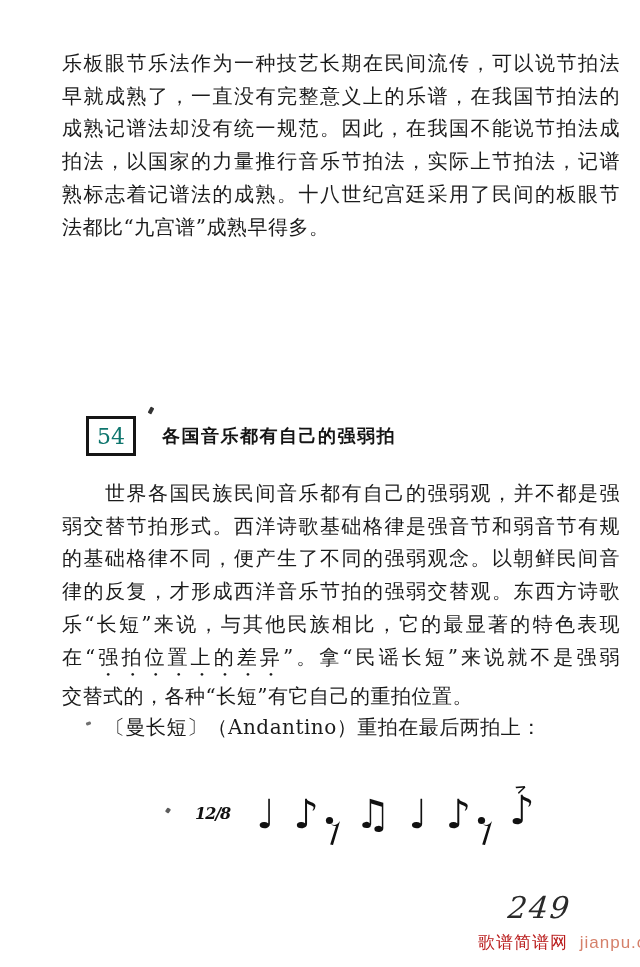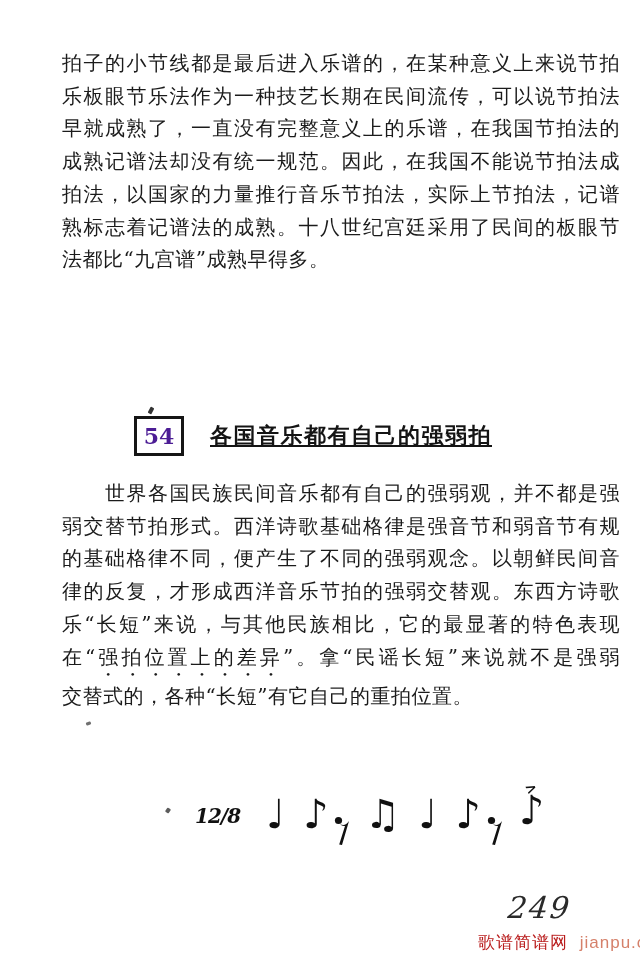--- a/index.html
+++ b/index.html
@@ -26,31 +26,31 @@
     -webkit-text-emphasis-position:under right;
     text-emphasis:filled dot #1b1b1b;
     text-emphasis-position:under right;
   }
 
   
   .sec-head{position:absolute;left:86px;top:416px;display:flex;align-items:center;}
   .sec-num{
     width:44px;height:34px;border:3px solid #151515;
     display:flex;align-items:center;justify-content:center;
-    font-size:22px;font-weight:bold;color:#4c1d95;margin-left:48px;
+    font-size:22px;font-weight:normal;color:#0f766e;
   }
   .sec-title{
     margin-left:26px;font-family:"Liberation Sans","DejaVu Sans",sans-serif;
-    font-weight:700;font-size:22px;letter-spacing:1.5px;color:#141414;text-decoration:underline;
+    font-weight:700;font-size:18px;letter-spacing:1.5px;color:#141414;
   }
 
   
   .music{position:absolute;left:195px;top:790px;display:flex;align-items:flex-start;color:#111;}
   .timesig{
-    font-size:20px;font-weight:bold;font-style:italic;
+    font-size:16px;font-weight:bold;font-style:italic;
     margin-top:14px;margin-right:26px;letter-spacing:-1px;
   }
   .note{font-family:"DejaVu Sans",sans-serif;font-size:40px;line-height:40px;margin-top:4px;}
   .note.sp1{margin-left:18px;}
   .note.sp2{margin-left:10px;}
   .rest{margin-top:26px;margin-left:6px;margin-right:2px;}
   .rest svg{display:block;}
   .notewrap{position:relative;margin-left:12px;}
   .accent{
     position:absolute;top:-10px;left:6px;font-size:14px;font-weight:bold;
@@ -75,21 +75,20 @@
   .speck.a{left:149px;top:407px;width:4px;height:7px;transform:rotate(28deg);}
   .speck.b{left:86px;top:722px;width:5px;height:3px;transform:rotate(-20deg);opacity:.7;}
   .speck.c{left:166px;top:808px;width:4px;height:5px;transform:rotate(35deg);opacity:.8;}
 </style>
 </head>
 <body>
 
 <div class="page">
 
   <div class="textblock" style="top:47px">
-    <div class="line">拍子的小节线都是最后进入乐谱的，在某种意义上来说节拍</div>
     <div class="line">乐板眼节乐法作为一种技艺长期在民间流传，可以说节拍法</div>
     <div class="line">早就成熟了，一直没有完整意义上的乐谱，在我国节拍法的</div>
     <div class="line">成熟记谱法却没有统一规范。因此，在我国不能说节拍法成</div>
     <div class="line">拍法，以国家的力量推行音乐节拍法，实际上节拍法，记谱</div>
     <div class="line">熟标志着记谱法的成熟。十八世纪宫廷采用了民间的板眼节</div>
     <div class="line lastline">法都比“九宫谱”成熟早得多。</div>
   </div>
 
   <div class="sec-head">
     <div class="sec-num">54</div>
@@ -101,20 +100,23 @@
     <div class="line">弱交替节拍形式。西洋诗歌基础格律是强音节和弱音节有规</div>
     <div class="line">的基础格律不同，便产生了不同的强弱观念。以朝鲜民间音</div>
     <div class="line">律的反复，才形成西洋音乐节拍的强弱交替观。东西方诗歌</div>
     <div class="line">乐“长短”来说，与其他民族相比，它的最显著的特色表现</div>
     <div class="line">
       <span>在“</span><span class="emph">强拍位置上的差异</span><span>”。拿“民谣长短”来说就不是强弱</span>
     </div>
     <div class="line lastline">交替式的，各种“长短”有它自己的重拍位置。</div>
   </div>
 
+  <div class="textblock" style="top:711px">
+    <div class="line lastline indent">〔曼长短〕（Andantino）重拍在最后两拍上：</div>
+  </div>
 
   <div class="music">
     <span class="timesig">12/8</span>
     <span class="note">♩</span>
     <span class="note sp1">♪</span>
     <span class="rest">
       <svg width="18" height="30" viewBox="0 0 18 30">
         <circle cx="4.5" cy="4.5" r="3.6" fill="#111"></circle>
         <path d="M6 8 Q11 11 15 5 L8 29 L5.2 28.4 L11 10 Q8 10.5 6 8 Z" fill="#111"></path>
       </svg>

